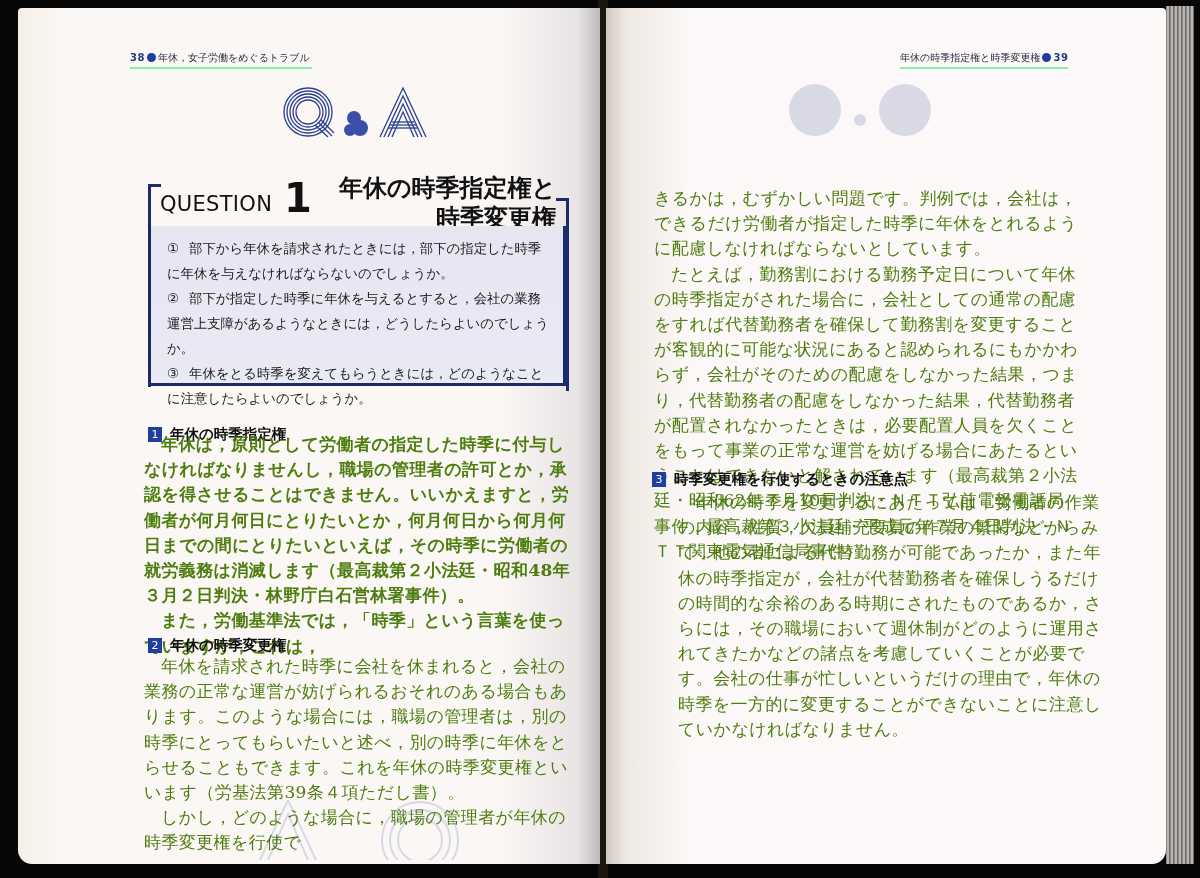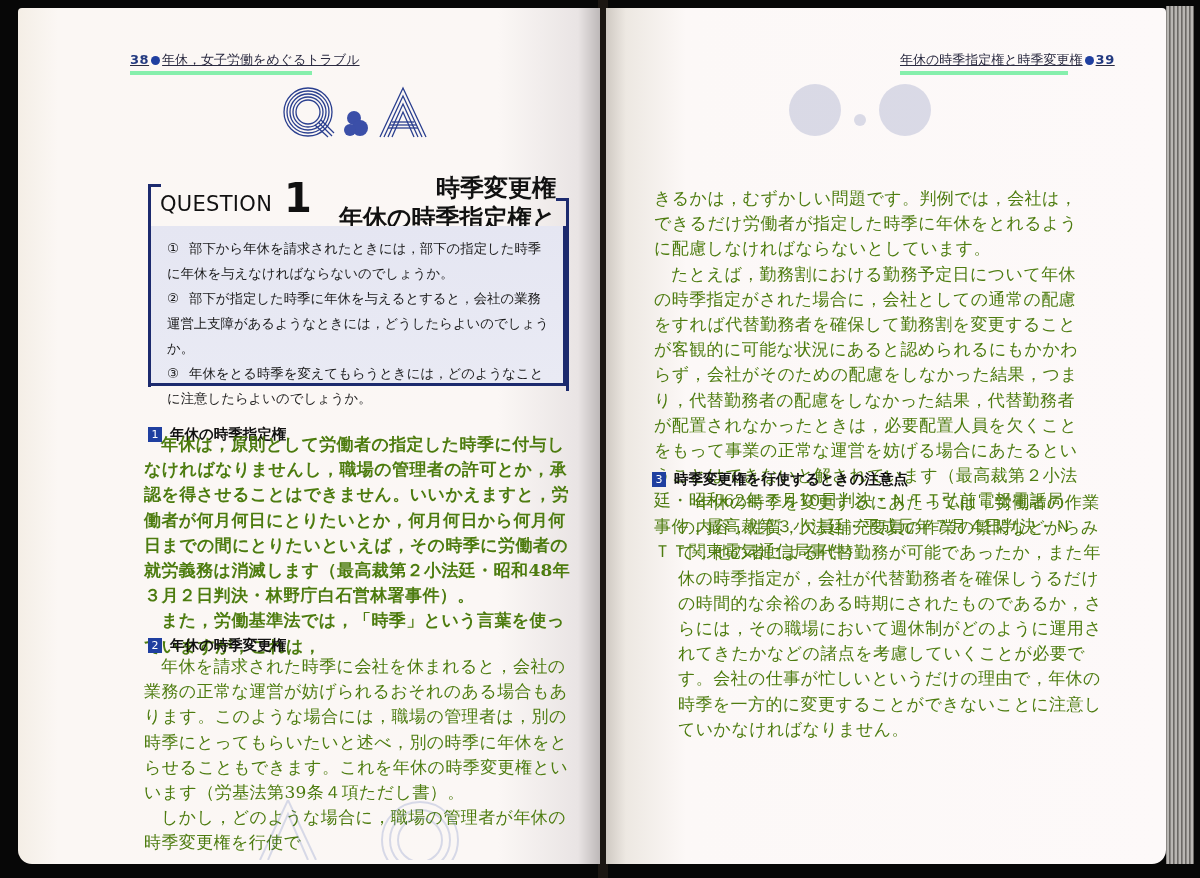--- a/index.html
+++ b/index.html
@@ -15,22 +15,22 @@
     background:linear-gradient(to right,#f4eee6 0,#fbf7f4 40px,#fbf7f5 480px,#e9e4e4 560px,#bdb8b8 582px); }
   .page-right { left:606px; width:560px; border-radius:0 4px 14px 0;
     background:linear-gradient(to right,#cfc9c2 0,#ede8e2 20px,#fcf8f7 80px,#fdf9f9 100%); }
   .gutter { position:absolute; left:598px; top:0; width:10px; height:878px; background:#1b1612; }
   .page-edges {
     position:absolute; left:1166px; top:6px; width:28px; height:858px;
     background:repeating-linear-gradient(to right,#8a8784 0,#8a8784 1px,#b9b6b3 1px,#b9b6b3 3px,#6b6865 3px,#6b6865 4px);
   }
 
   .running-head {
-    position:absolute; font-family:"DejaVu Sans","Liberation Sans",sans-serif; font-size:13px;
-    color:#2a2a40; border-bottom:4px solid #86efac; padding-bottom:2px; white-space:nowrap;text-decoration:underline;
+    position:absolute; font-family:"DejaVu Sans","Liberation Sans",sans-serif; font-size:10px;
+    color:#2a2a40; border-bottom:2px solid #86efac; padding-bottom:2px; white-space:nowrap;
   }
   .running-head .num { font-weight:bold; color:#233a80; letter-spacing:0.5px; }
   .running-head .dot { display:inline-block; width:9px; height:9px; border-radius:50%; background:#1f3fa0; margin:0 2px; vertical-align:-1px; }
   .rh-left { left:130px; top:51px; width:182px; }
   .rh-right { left:900px; top:51px; width:168px; text-align:right; }
 
   .qa-logo { position:absolute; left:282px; top:86px; width:160px; height:52px; }
   .ghost-logo { position:absolute; opacity:0.16; }
 
   .q-heading { position:absolute; left:148px; top:164px; width:420px; height:66px;margin-top:13px; }
@@ -102,22 +102,22 @@
   </g>
 </svg>
 
 <div class="bracket-tl"></div>
 <div class="bracket-tr"></div>
 
 <div class="q-heading">
   <span class="q-label">QUESTION</span>
   <span class="q-num">1</span>
   <div class="q-title">
+    <div>年休の時季指定権と</div>
     <div>時季変更権</div>
-    <div>年休の時季指定権と</div>
   </div>
 </div>
 
 <div class="q-box">
   <div class="q-item">
     <span class="marker">①</span><span>部下から年休を請求されたときには，部下の指定した時季に年休を与えなければならないのでしょうか。</span>
   </div>
   <div class="q-item">
     <span class="marker">②</span><span>部下が指定した時季に年休を与えるとすると，会社の業務運営上支障があるようなときには，どうしたらよいのでしょうか。</span>
   </div>

